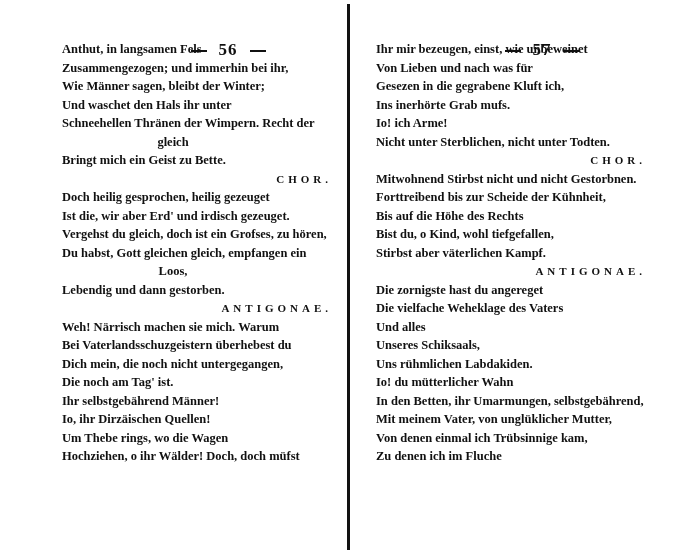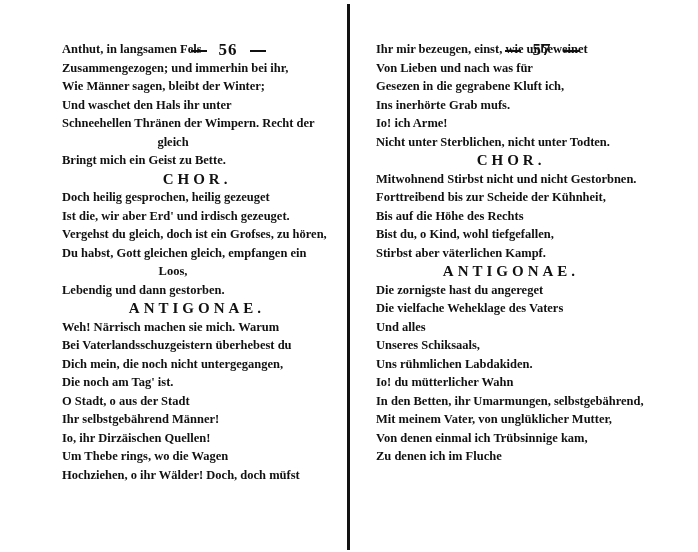--- a/index.html
+++ b/index.html
@@ -65,22 +65,22 @@
 
     .line {
       height: 18.5px;
       line-height: 18.5px;
       font-size: 12.5px;
       font-weight: bold;
       white-space: nowrap;
     }
     .line.indent-right { text-align: center; padding-right: 48px; }
     .line.heading {
-      text-align: center;
-      font-size: 15px;
+      text-align: right;
+      font-size: 11px;
       letter-spacing: 4px;
     }
     .page.left .line.heading { padding-right: 0; }
     .page.right .line.heading { padding-right: 30px; }
   </style>
 </head>
 <body>
 
 <div class="spread">
 
@@ -101,21 +101,20 @@
         <div class="line">Ist die, wir aber Erd' und irdisch gezeuget.</div>
         <div class="line">Vergehst du gleich, doch ist ein Grofses, zu hören,</div>
         <div class="line">Du habst, Gott gleichen gleich, empfangen ein</div>
         <div class="line indent-right">Loos,</div>
         <div class="line">Lebendig und dann gestorben.</div>
         <div class="line heading">ANTIGONAE.</div>
         <div class="line">Weh! Närrisch machen sie mich.  Warum</div>
         <div class="line">Bei Vaterlandsschuzgeistern überhebest du</div>
         <div class="line">Dich mein, die noch nicht untergegangen,</div>
         <div class="line">Die noch am Tag' ist.</div>
-        <div class="line">O Stadt, o aus der Stadt</div>
         <div class="line">Ihr selbstgebährend Männer!</div>
         <div class="line">Io, ihr Dirzäischen Quellen!</div>
         <div class="line">Um Thebe rings, wo die Wagen</div>
         <div class="line">Hochziehen, o ihr Wälder! Doch, doch müfst</div>
       </div>
   </div>
 
   <div class="gutter"></div>
 
   <div class="page right">

